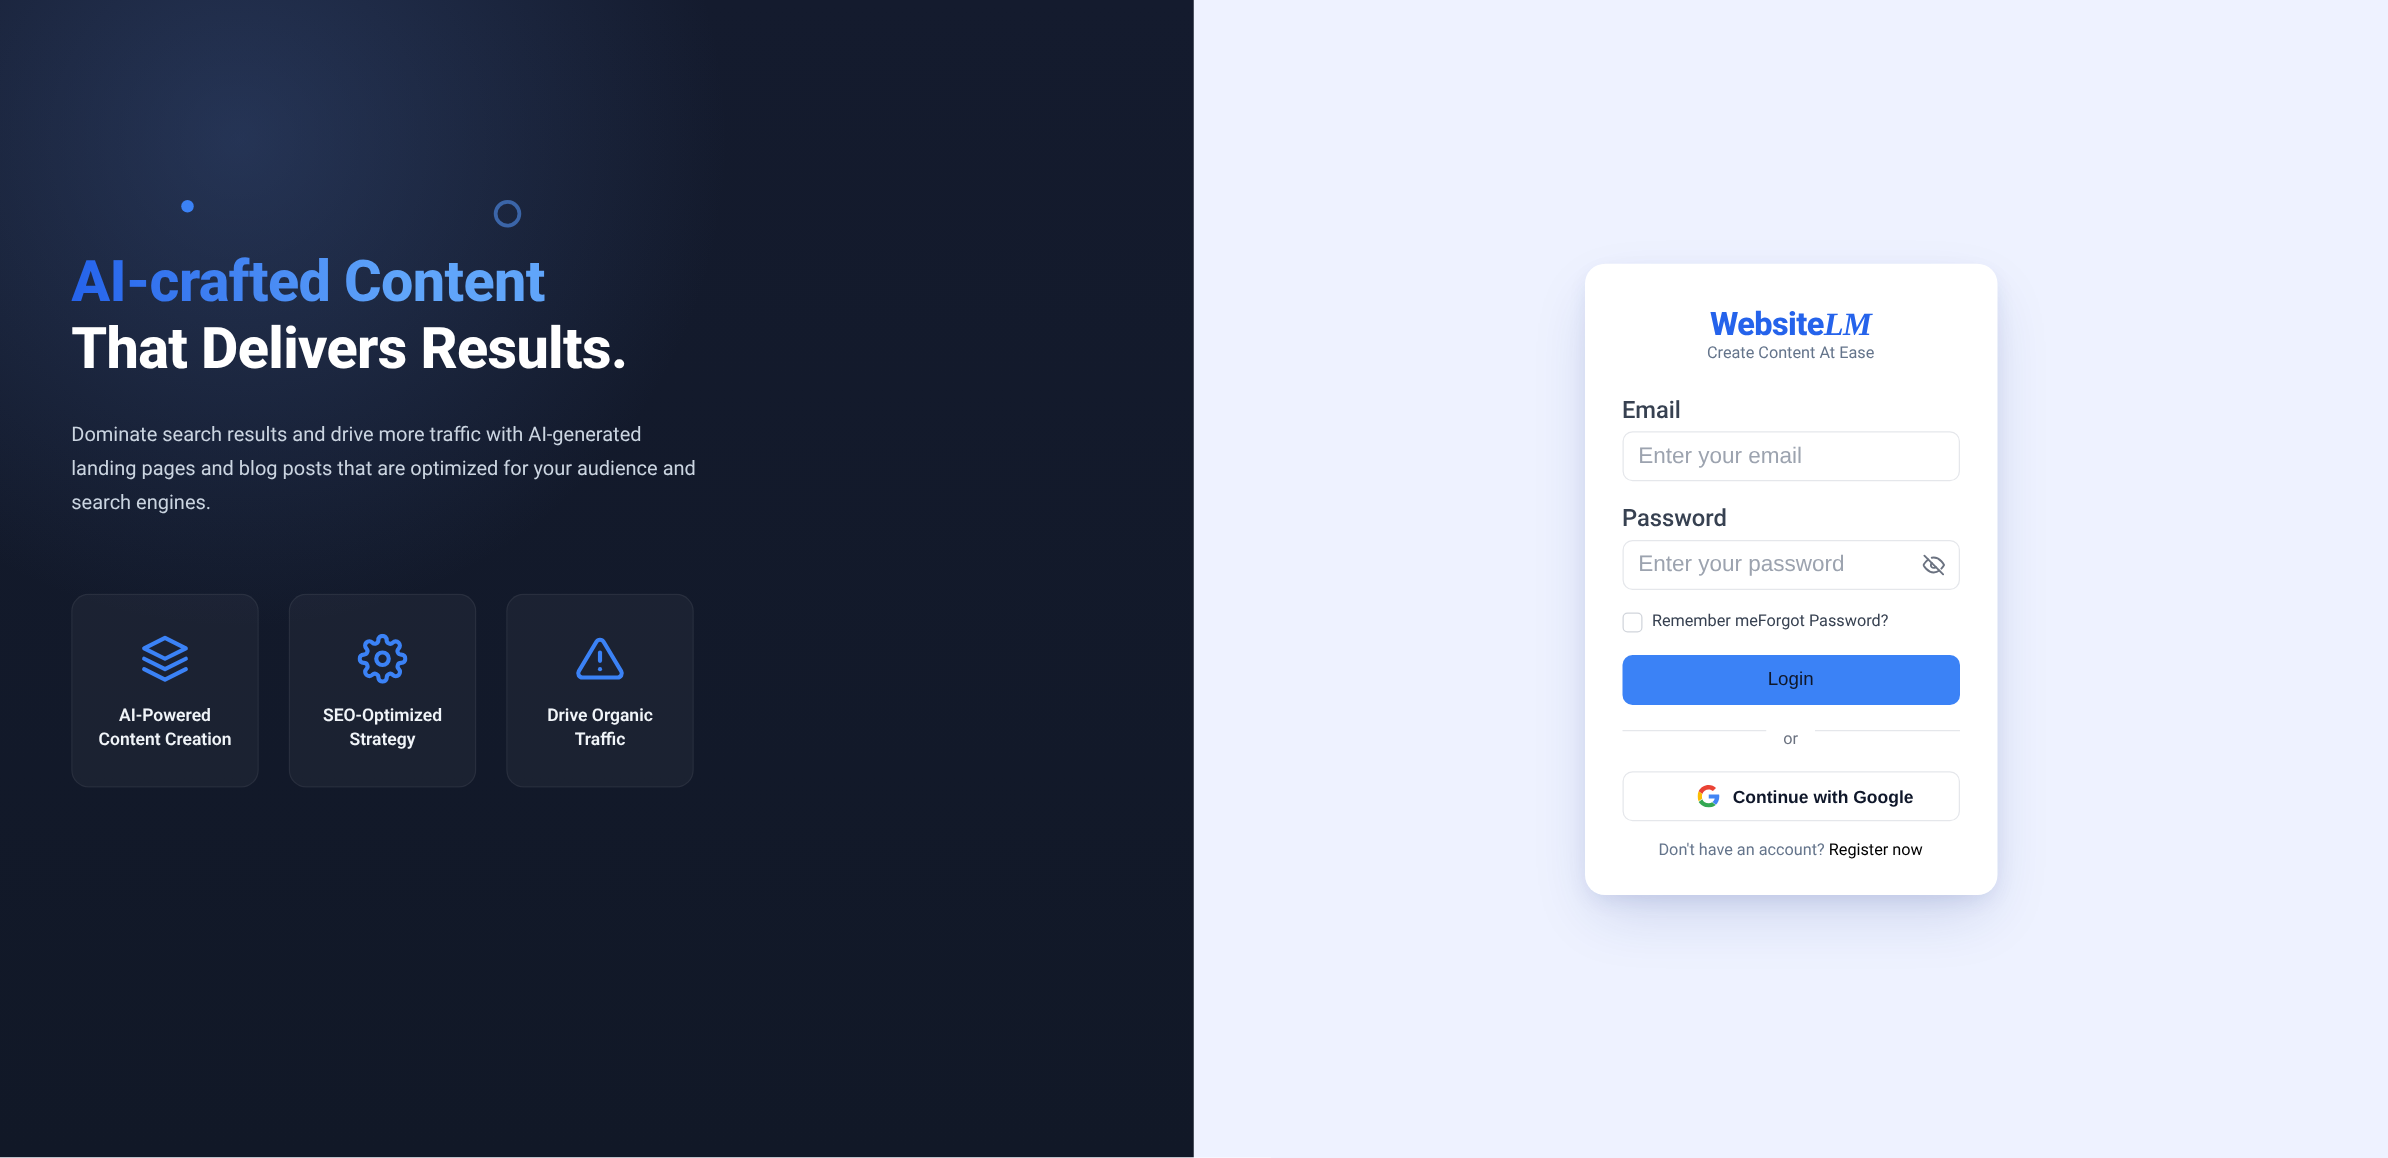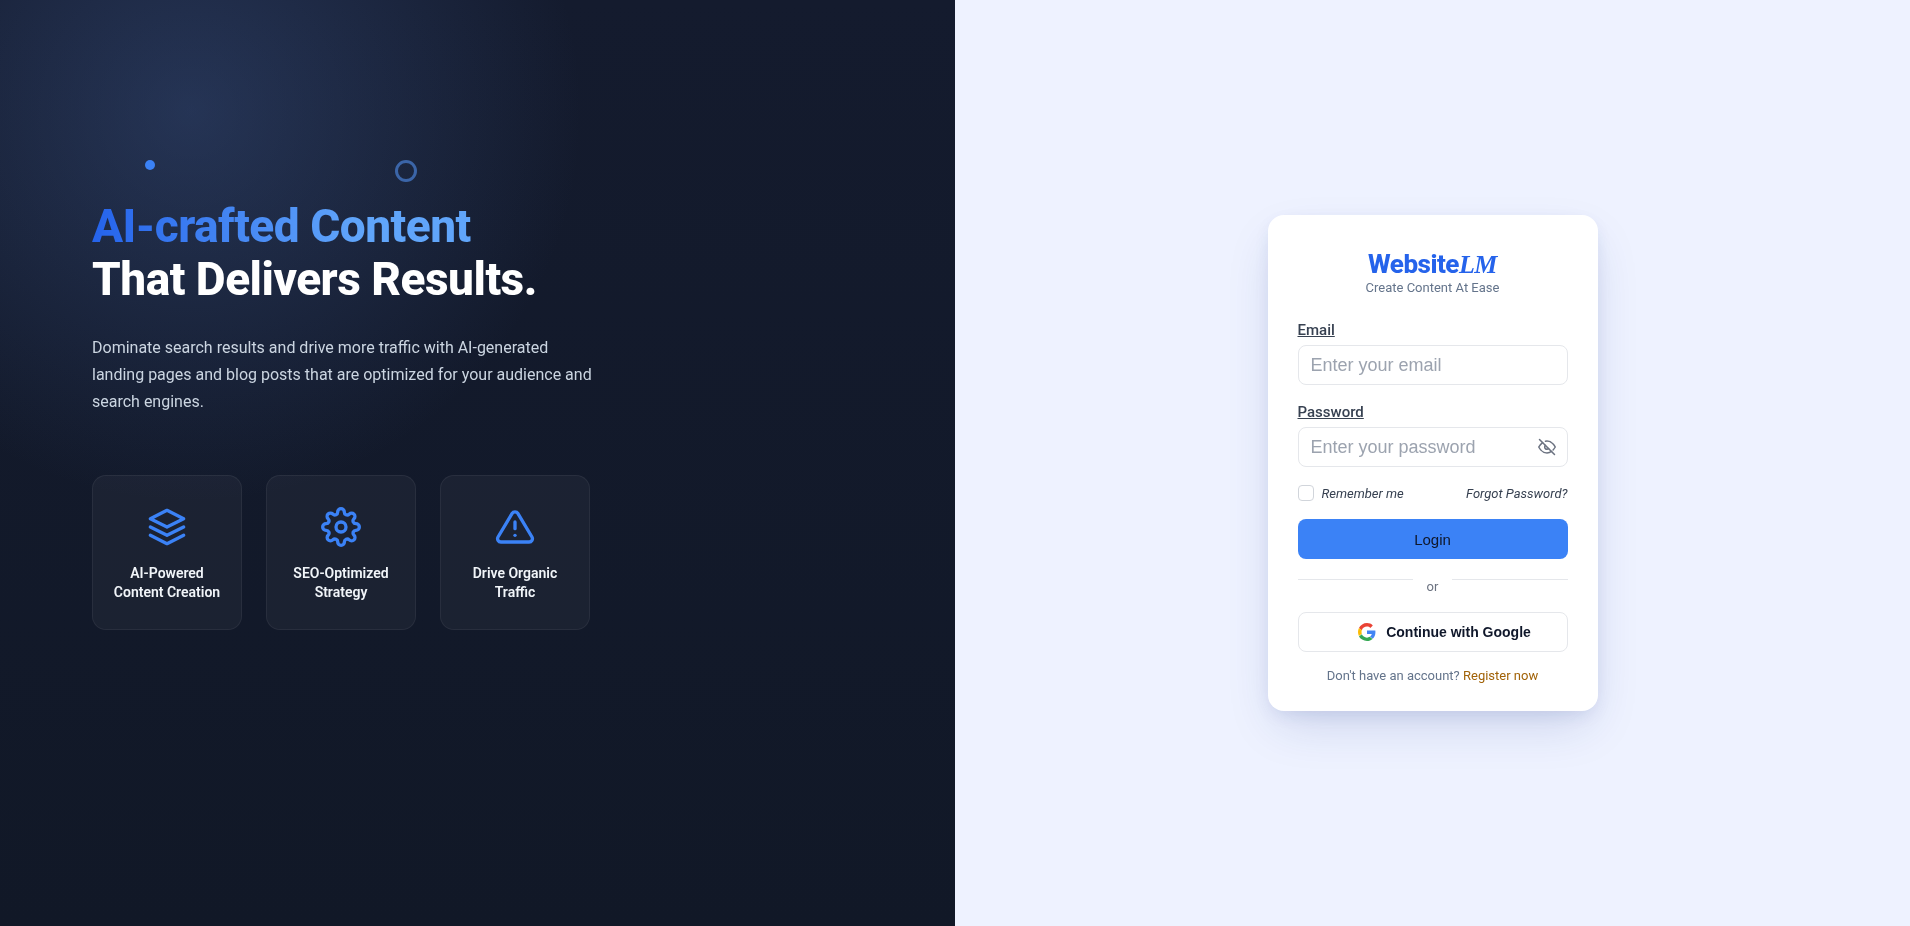--- a/index.html
+++ b/index.html
@@ -8,21 +8,21 @@
     display: flex;
     width: 100%;
     min-height: 100vh;
   }
   
   .hero {
     width: 50%;
     background: radial-gradient(circle at 20% 12%, rgba(70,100,160,0.35) 0%, rgba(20,30,50,0) 35%),
                 linear-gradient(180deg, #141b2e 0%, #111827 100%);
     color: #fff;
-    padding: 140px 90px 90px 92px;
+    padding: 140px 90px 90px 57px;
     position: relative;
     overflow: hidden;
   }
   .dot {
     position: absolute;
     top: 160px; left: 145px;
     width: 10px; height: 10px;
     border-radius: 50%;
     background: #3b82f6;
   }
@@ -113,25 +113,24 @@
     font-weight: 700;
   }
   .tagline {
     text-align: center;
     font-size: 13px;
     color: #64748b;
     margin-bottom: 26px;
   }
   .field-label {
     display: block;
-    font-size: 15px;
+    font-size: 19px;
     color: #374151;
     font-weight: 500;
     margin-bottom: 6px;
-    text-decoration: underline;
   }
   .text-input {
     width: 100%;
     height: 40px;
     border: 1px solid #e5e7eb;
     border-radius: 8px;
     padding: 16px 12px;
     font-size: 18px;
     color: #111827;
     outline: none;
@@ -144,24 +143,23 @@
     right: 10px; top: 50%;
     transform: translateY(-50%);
     width: 22px; height: 22px;
     display: flex; align-items: center; justify-content: center;
     color: #6b7280;
     cursor: pointer;
   }
   .row {
     display: flex;
     align-items: center;
-    justify-content: space-between;
+    justify-content: flex-start;
     margin-top: 4px;
     margin-bottom: 18px;
-    font-style: italic;
   }
   .remember {
     display: flex; align-items: center; gap: 8px;
     font-size: 13px; color: #374151;
   }
   .cb {
     width: 16px; height: 16px;
     border: 1px solid #d1d5db;
     border-radius: 4px;
     cursor: pointer;
@@ -208,21 +206,21 @@
     cursor: pointer;
     padding-left: 24px;
   }
   .g-icon { width: 18px; height: 18px; }
   .register {
     text-align: center;
     font-size: 13px;
     color: #64748b;
     margin-top: 16px;
   }
-  .register a { color: #a16207; text-decoration: none; cursor: pointer; }
+  .register a { color: #000000; text-decoration: none; cursor: pointer; }
 </style>
 </head>
 <body>
 
 <div class="page">
 
   <div class="hero">
     <div class="dot"></div>
     <div class="circle"></div>
 

